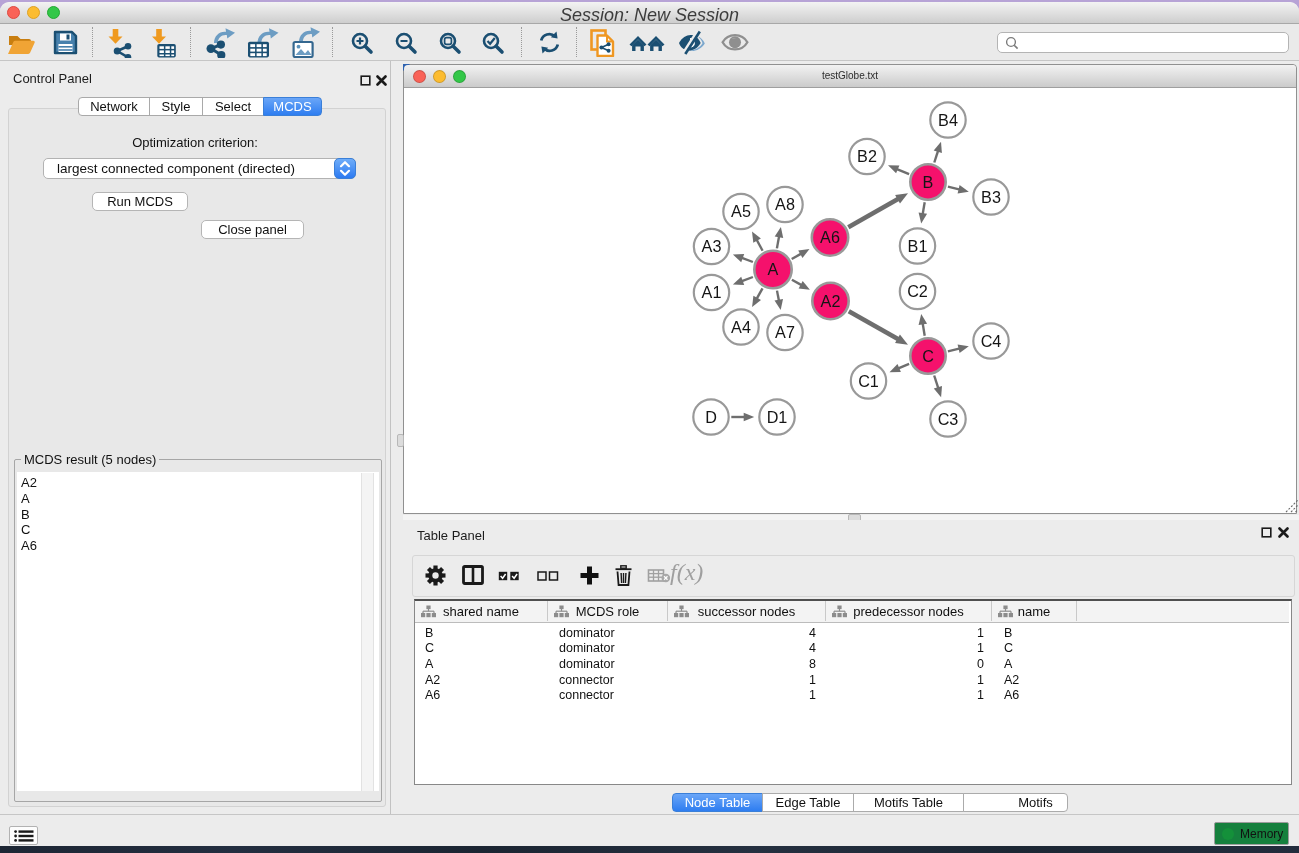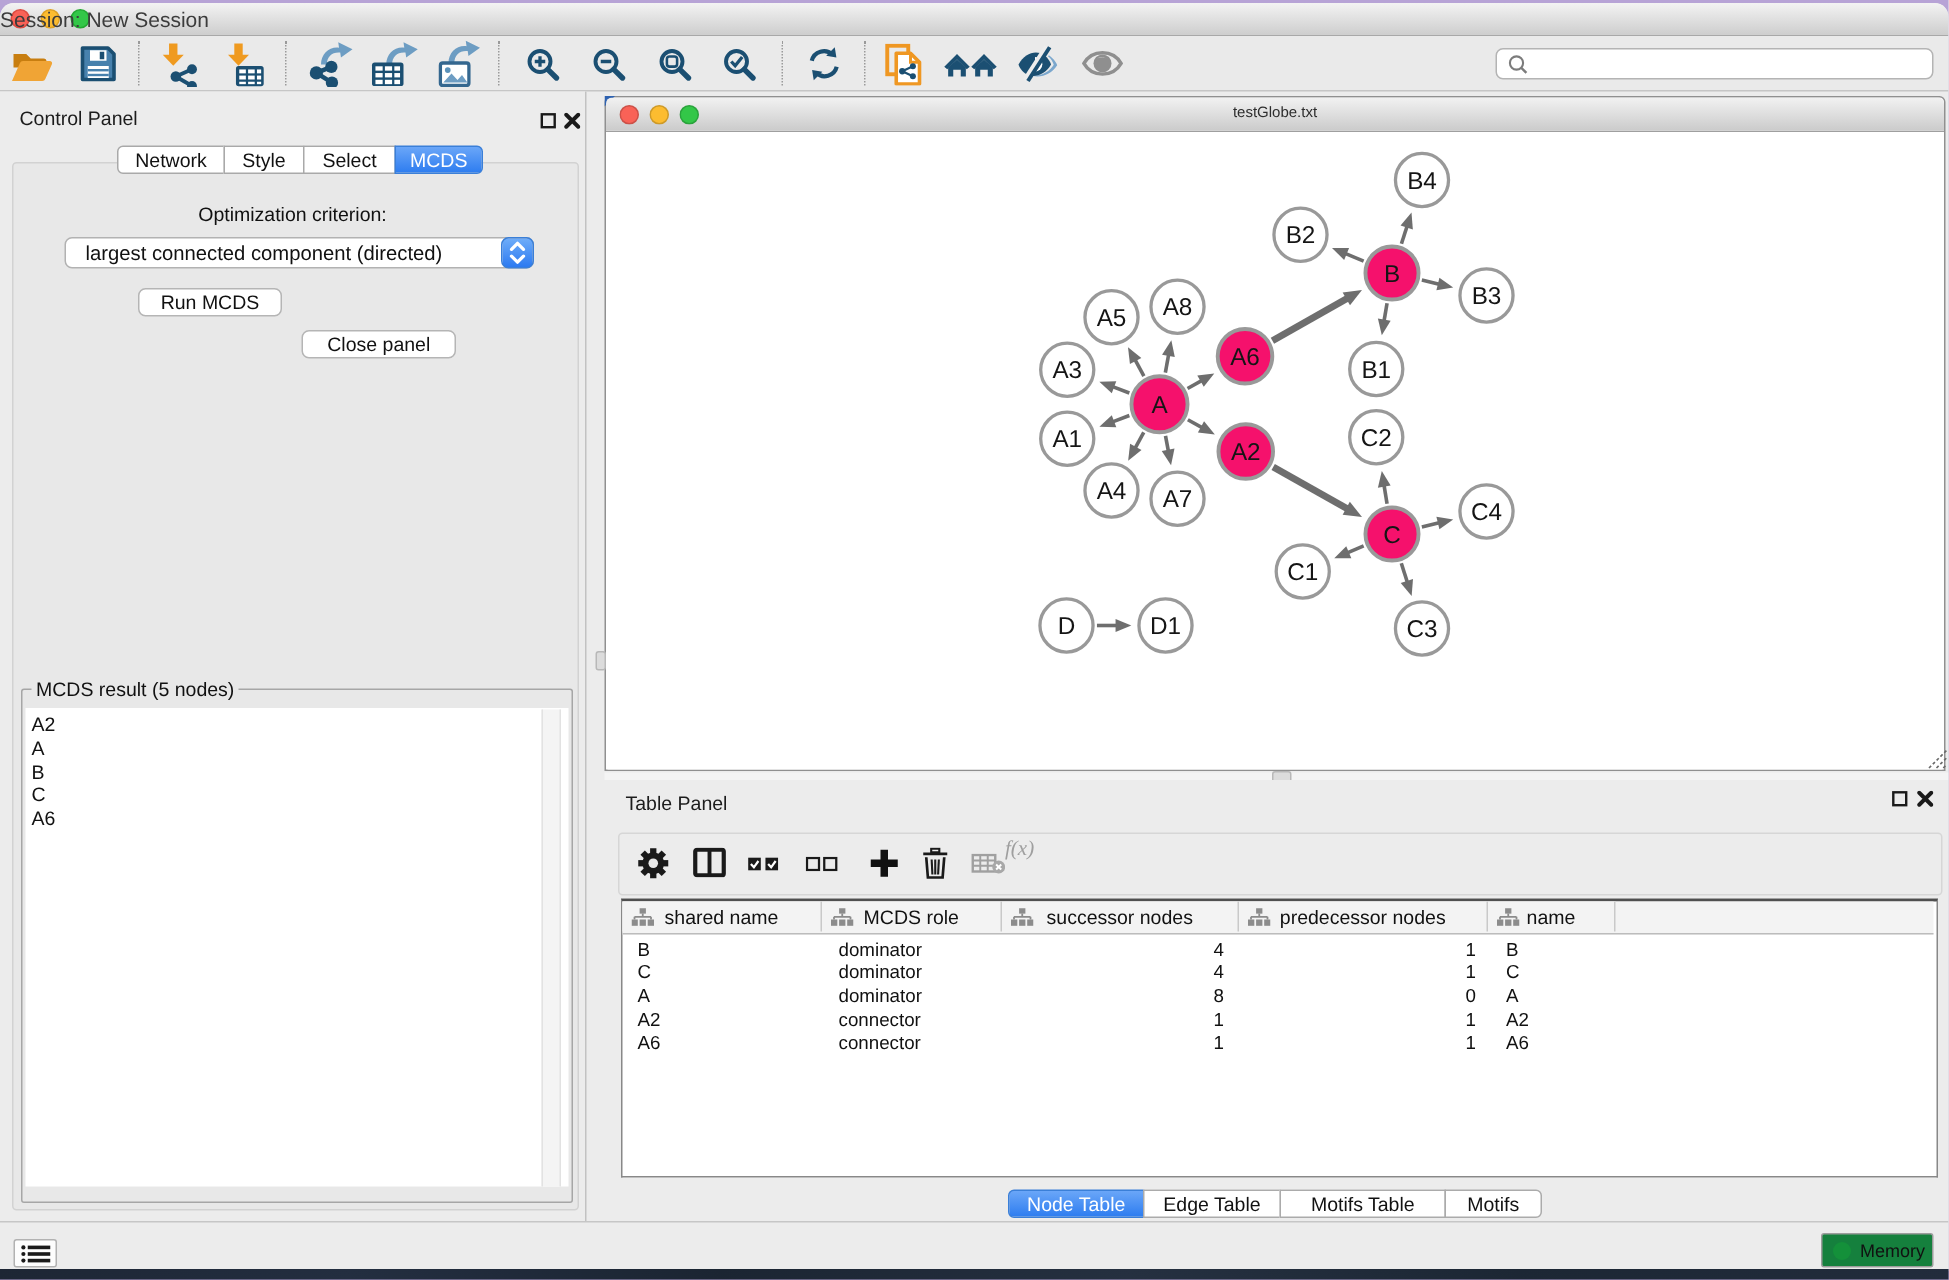--- a/index.html
+++ b/index.html
@@ -5,21 +5,21 @@
 html,body{margin:0;padding:0;}
 body{width:1299px;height:853px;overflow:hidden;background:#b7a3d6;font-family:"Liberation Sans",sans-serif;}
 #app{position:absolute;left:0;top:2px;width:1299px;height:844px;background:#ececec;border-radius:9px 9px 0 0;overflow:hidden;}
 .abs{position:absolute;}
 
 #titlebar{position:absolute;left:0;top:0;width:1299px;height:21px;background:linear-gradient(#f3f3f3,#cecece);border-bottom:1px solid #a8a8a8;border-radius:9px 9px 0 0;}
 .tl{position:absolute;top:3.5px;width:11px;height:11px;border-radius:50%;border:0.5px solid rgba(0,0,0,0.18);}
 #titlebar .t1{left:7px;background:#f96257;border:0.5px solid #dd4a41;}
 #titlebar .t2{left:27px;background:#fcbc30;border:0.5px solid #dfa123;}
 #titlebar .t3{left:47px;background:#33c748;border:0.5px solid #24a833;}
-#titletext{position:absolute;left:0;width:1299px;top:3px;font-size:14px;color:#3c3c3c;}
+#titletext{position:absolute;left:0;width:1299px;top:3px;text-align:center;font-size:18px;color:#3c3c3c;font-style:italic;}
 
 #toolbar{position:absolute;left:0;top:22px;width:1299px;height:36px;background:#eaeaea;border-bottom:1px solid #c6c6c6;}
 .sep{position:absolute;top:3px;height:30px;width:0;border-left:1px dotted #9a9a9a;}
 #searchbox{position:absolute;left:997px;top:8px;width:290px;height:19px;background:#fff;border:1px solid #b4b4b4;border-radius:5px;}
 
 #cpanel{position:absolute;left:0;top:59px;width:390px;height:753px;background:#ececec;border-right:1px solid #c2c2c2;}
 #cpanel .hdr{position:absolute;left:13px;top:10px;font-size:13px;color:#1c1c1c;}
 .tab{position:absolute;top:0;height:17px;background:#fff;border:1px solid #a9a9a9;font-size:13px;color:#111;text-align:center;line-height:18px;}
 .tab.sel{background:linear-gradient(#6aa6f8,#2e7df0);color:#fff;border-color:#3a7fd8;}
 #cpcontent{position:absolute;left:8px;top:47px;width:376px;height:697px;background:#e8e8e8;border:1px solid #d2d2d2;border-radius:3px;}
@@ -394,21 +394,21 @@
         </svg>
 <svg class="abs" style="left:234px;top:13px" width="23" height="14" viewBox="0 0 22 14">
           <rect x="1" y="1" width="15" height="11" fill="none" stroke="#a0a0a0" stroke-width="1.6"></rect>
 <line x1="1" y1="4.6" x2="16" y2="4.6" stroke="#a0a0a0" stroke-width="1.3"></line>
           <line x1="1" y1="8.2" x2="16" y2="8.2" stroke="#a0a0a0" stroke-width="1.3"></line>
 <line x1="6" y1="1" x2="6" y2="12" stroke="#a0a0a0" stroke-width="1.3"></line>
           <line x1="11" y1="1" x2="11" y2="12" stroke="#a0a0a0" stroke-width="1.3"></line>
 <circle cx="18.3" cy="9" r="4.3" fill="#a8a8a8"></circle>
           <path d="M16.6,7.3 l3.4,3.4 M20,7.3 l-3.4,3.4" stroke="#fff" stroke-width="1.3"></path>
         </svg>
-<div class="abs" style="left:257px;top:3px;font-family:'Liberation Serif',serif;font-style:italic;font-size:14px;color:#9f9f9f;">f(x)</div>
+<div class="abs" style="left:257px;top:3px;font-family:'Liberation Serif',serif;font-style:italic;font-size:24px;color:#9f9f9f;">f(x)</div>
       </div>
     <div id="ttable">
       <div id="thead">
         <div class="th" style="left:0;width:133px">
             <span class="cap">shared name</span>
           </div>
         <div class="th" style="left:133px;width:120px">
             <span class="cap">MCDS role</span>
           </div>
         <div class="th" style="left:253px;width:158px">
@@ -493,21 +493,21 @@
 <div class="td" style="left:589px;top:71.6px">A2</div>
 <div class="td" style="left:10px;top:87.3px">A6</div>
 <div class="td" style="left:144px;top:87.3px">connector</div>
 <div class="td" style="left:253px;top:87.3px;width:148px;text-align:right">1</div>
 <div class="td" style="left:411px;top:87.3px;width:158px;text-align:right">1</div>
 <div class="td" style="left:589px;top:87.3px">A6</div>
     </div>
     <div class="btab sel" style="left:269px;top:273px;width:89px;border-radius:4px 0 0 4px;">Node Table</div>
     <div class="btab" style="left:359px;top:273px;width:90px;">Edge Table</div>
     <div class="btab" style="left:450px;top:273px;width:109px;">Motifs Table</div>
-    <div class="btab" style="left:560px;top:273px;width:63px;border-radius:0 4px 4px 0;">Motifs</div>
+    <div class="btab" style="left:560px;top:273px;width:63px;border-radius:0 4px 4px 0;padding-left:40px;">Motifs</div>
   </div>
   <div id="statusbar">
     <div id="listbtn">
         <svg width="20" height="12" viewBox="0 0 20 12" style="position:absolute;left:4px;top:3px">
 <circle cx="1.6" cy="1.6" r="1.4" fill="#1a1a1a"></circle>
           <rect x="4.5" y="0.4" width="15" height="2.4" fill="#1a1a1a"></rect>
 <circle cx="1.6" cy="6" r="1.4" fill="#1a1a1a"></circle>
           <rect x="4.5" y="4.8" width="15" height="2.4" fill="#1a1a1a"></rect>
 <circle cx="1.6" cy="10.4" r="1.4" fill="#1a1a1a"></circle>
           <rect x="4.5" y="9.2" width="15" height="2.4" fill="#1a1a1a"></rect>

